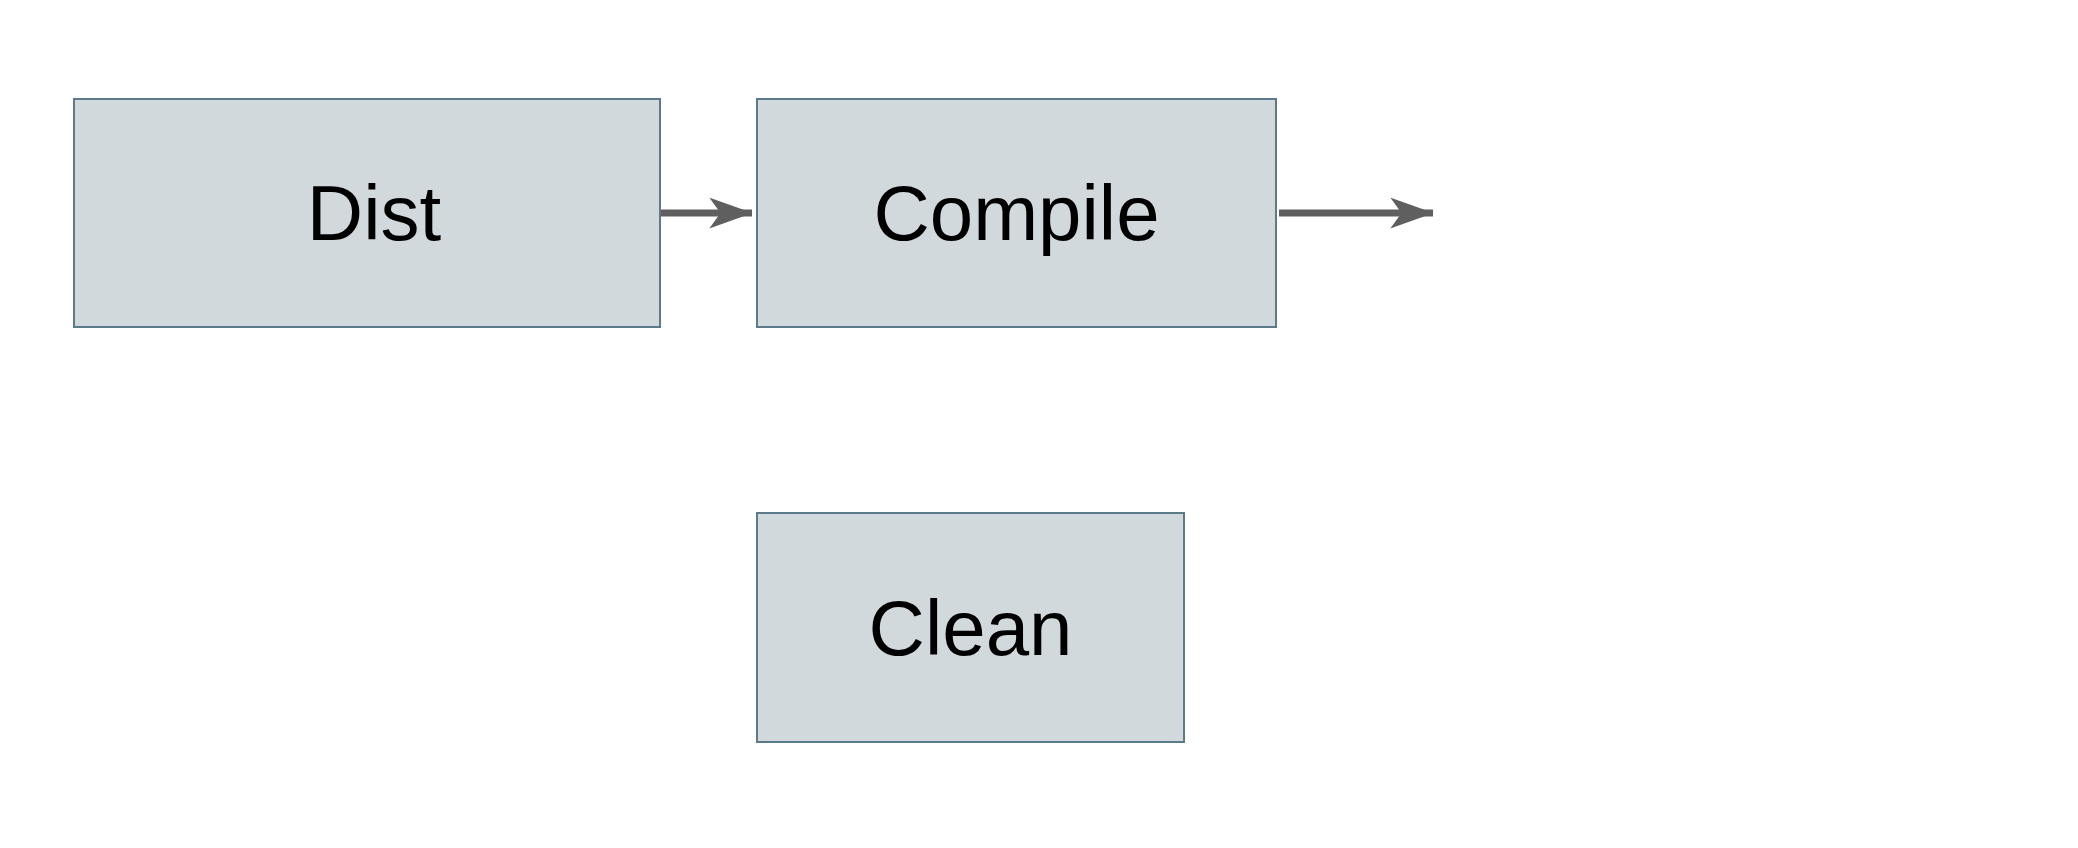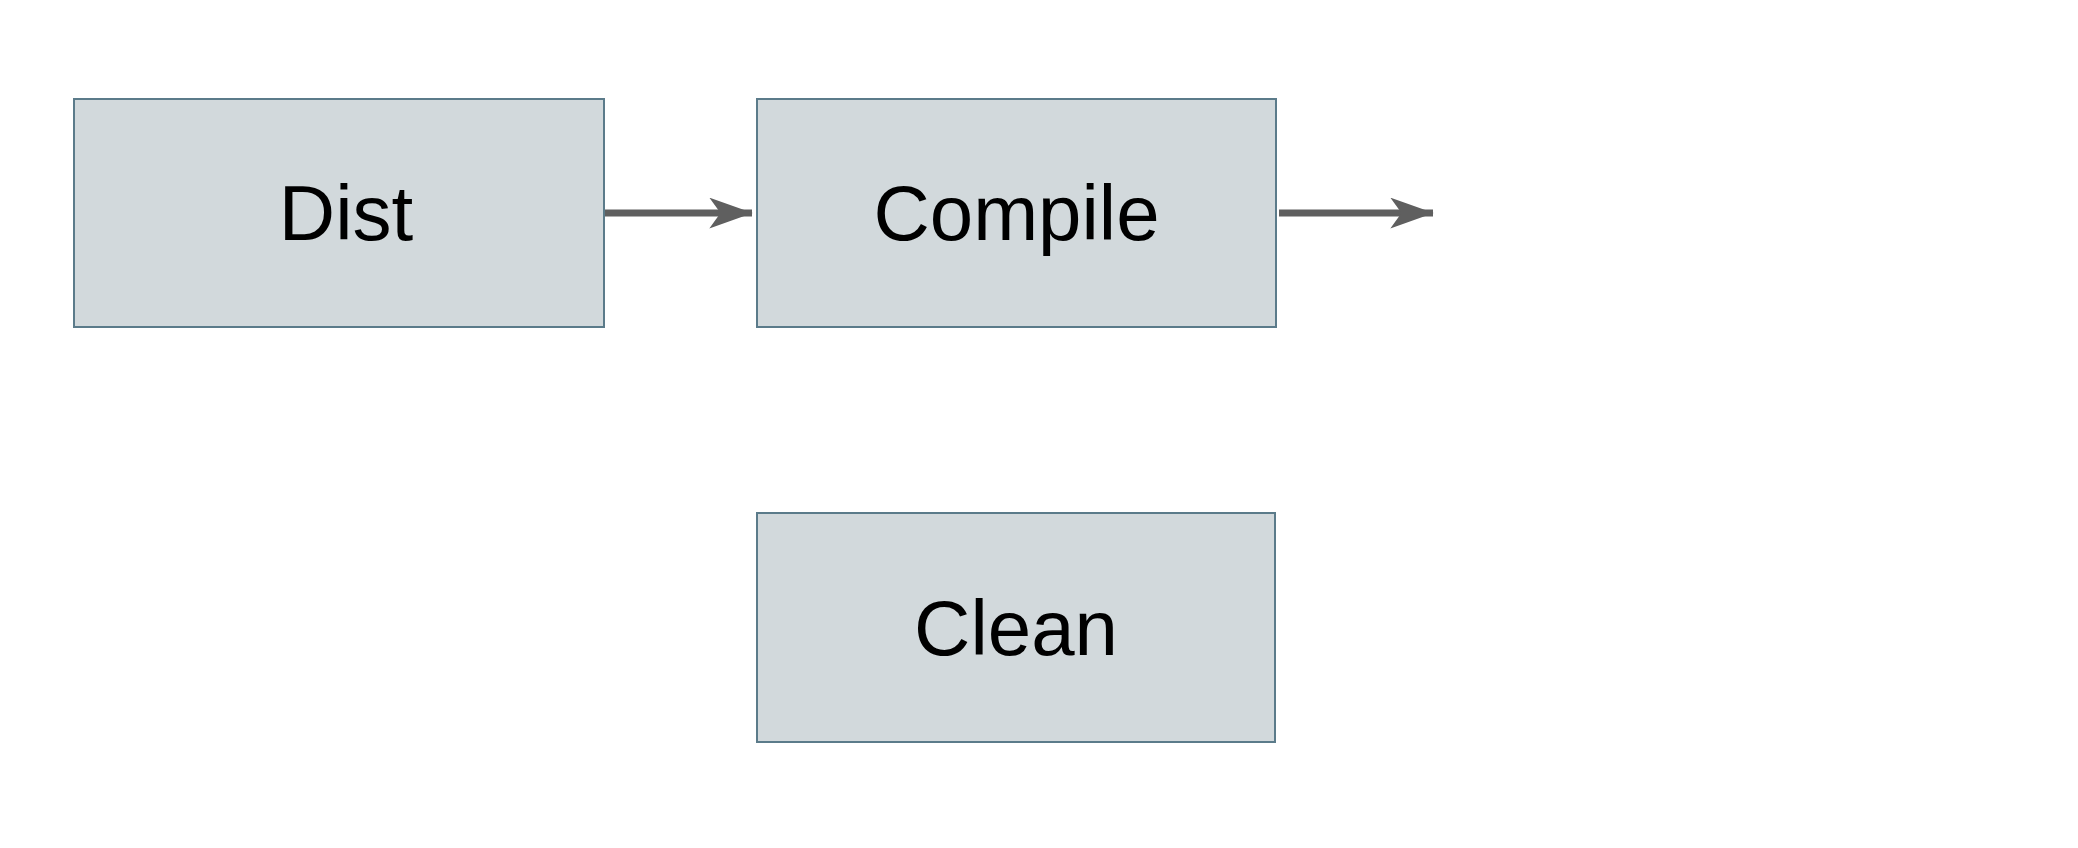--- a/index.html
+++ b/index.html
@@ -23,24 +23,24 @@
     display: flex;
     align-items: center;
     justify-content: center;
   }
   .node .label {
     color: var(--color-text, #000000);
     font-size: 78px;
     line-height: 1;
     white-space: nowrap;
   }
-  #node-dist    { left: 73px;   top: 98px;  width: 532px; height: 230px; padding-left: 14px; }
+  #node-dist    { left: 73px;   top: 98px;  width: 588px; height: 230px; padding-left: 14px; }
   #node-compile { left: 756px;  top: 98px;  width: 521px; height: 230px; }
   #node-init    { left: 1437px; top: 98px;  width: 521px; height: 230px; }
-  #node-clean   { left: 756px;  top: 512px; width: 520px; height: 231px; }
+  #node-clean   { left: 756px;  top: 512px; width: 429px; height: 231px; }
 
   .edges-layer {
     position: absolute;
     left: 0; top: 0;
     width: 2078px;
     height: 848px;
     pointer-events: none;
   }
   .edge-line {
     stroke: var(--color-arrow, #5f5f5f);

